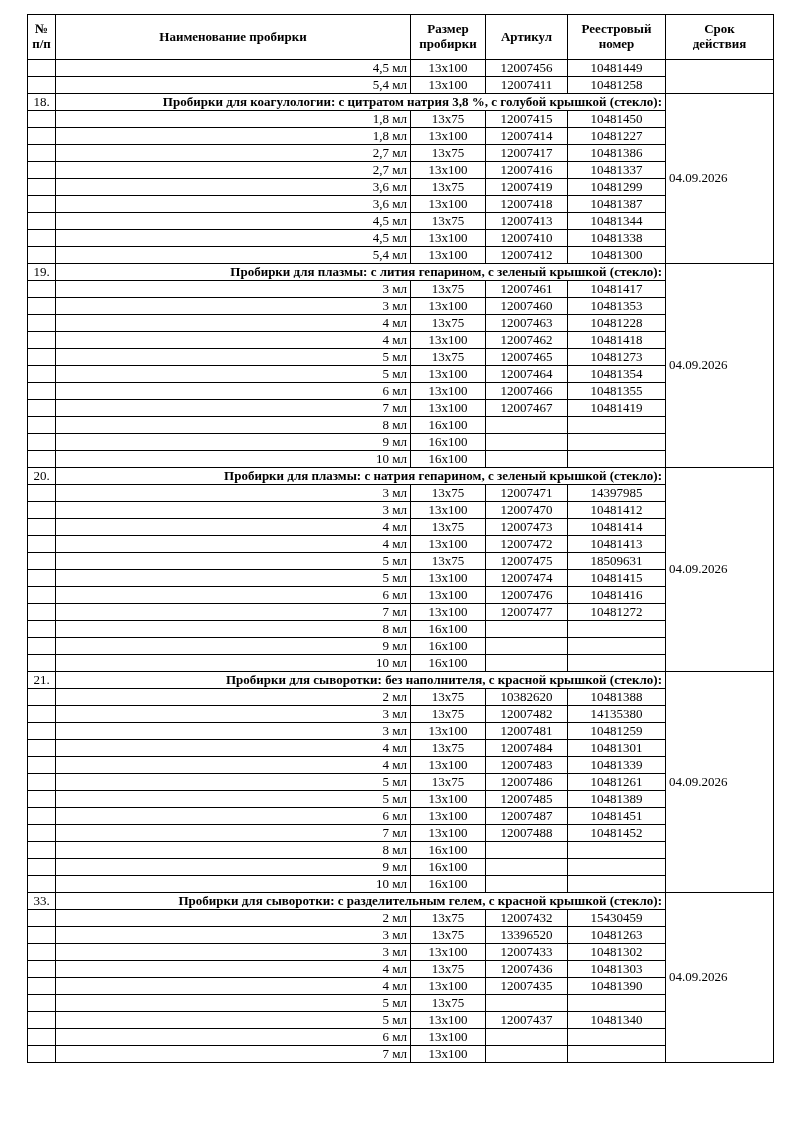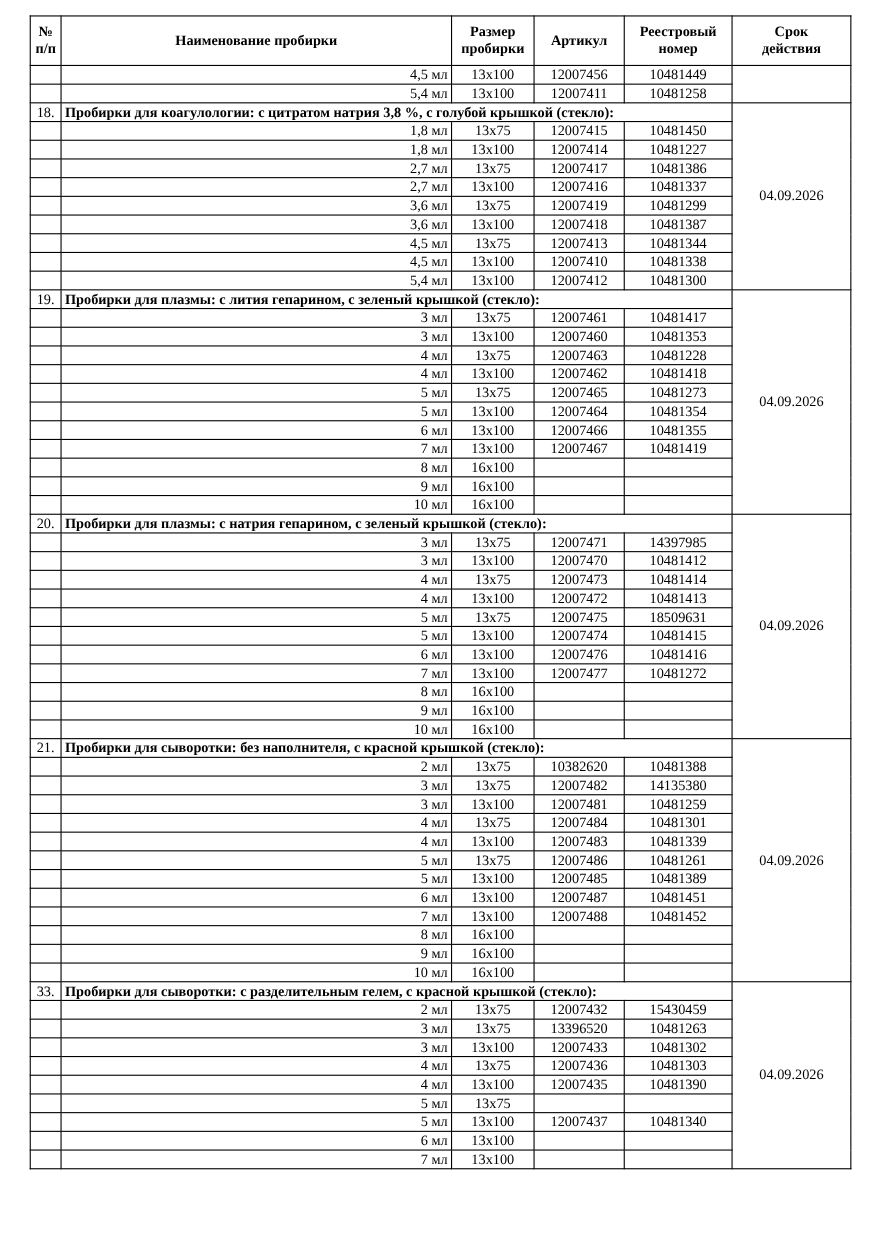--- a/index.html
+++ b/index.html
@@ -49,25 +49,25 @@
     text-align: right;
     padding-left: 5px;
     white-space: nowrap;
   }
   .center {
     text-align: center;
     white-space: nowrap;
   }
   .section-title {
     font-weight: bold;
+    text-align: right;
+    white-space: nowrap;
+  }
+  .term-cell {
     text-align: left;
-    white-space: nowrap;
-  }
-  .term-cell {
-    text-align: center;
     vertical-align: middle;
     white-space: nowrap;
   }
 </style>
 </head>
 <body>
 
 <div class="page">
   <table class="tube-table">
     <colgroup>

